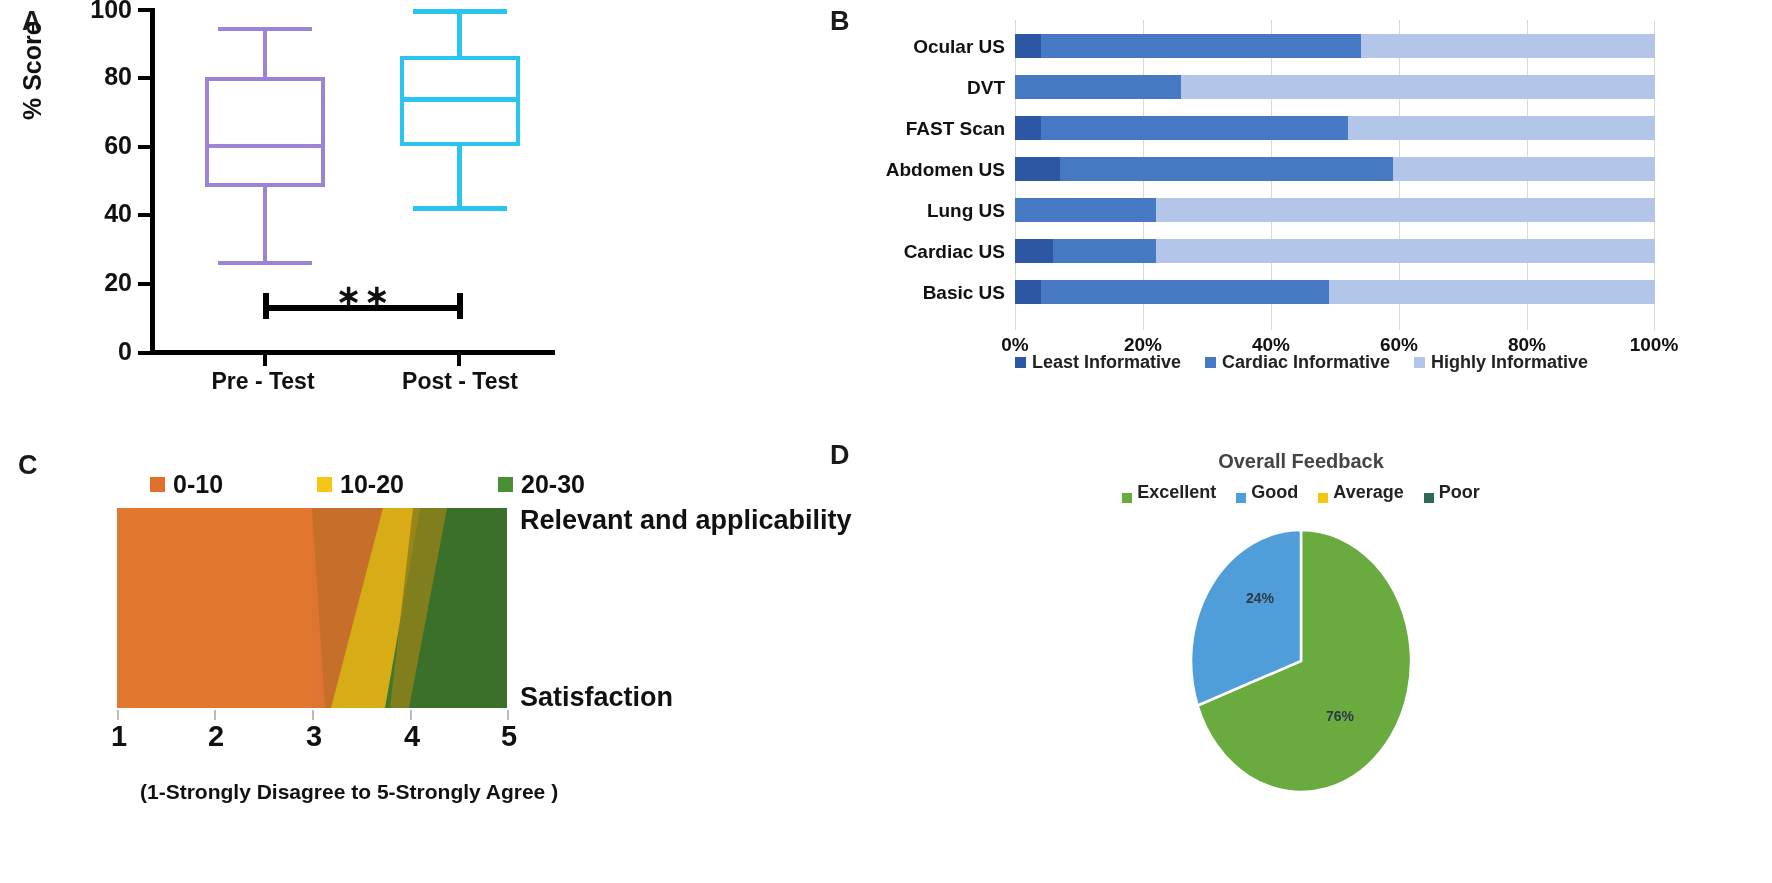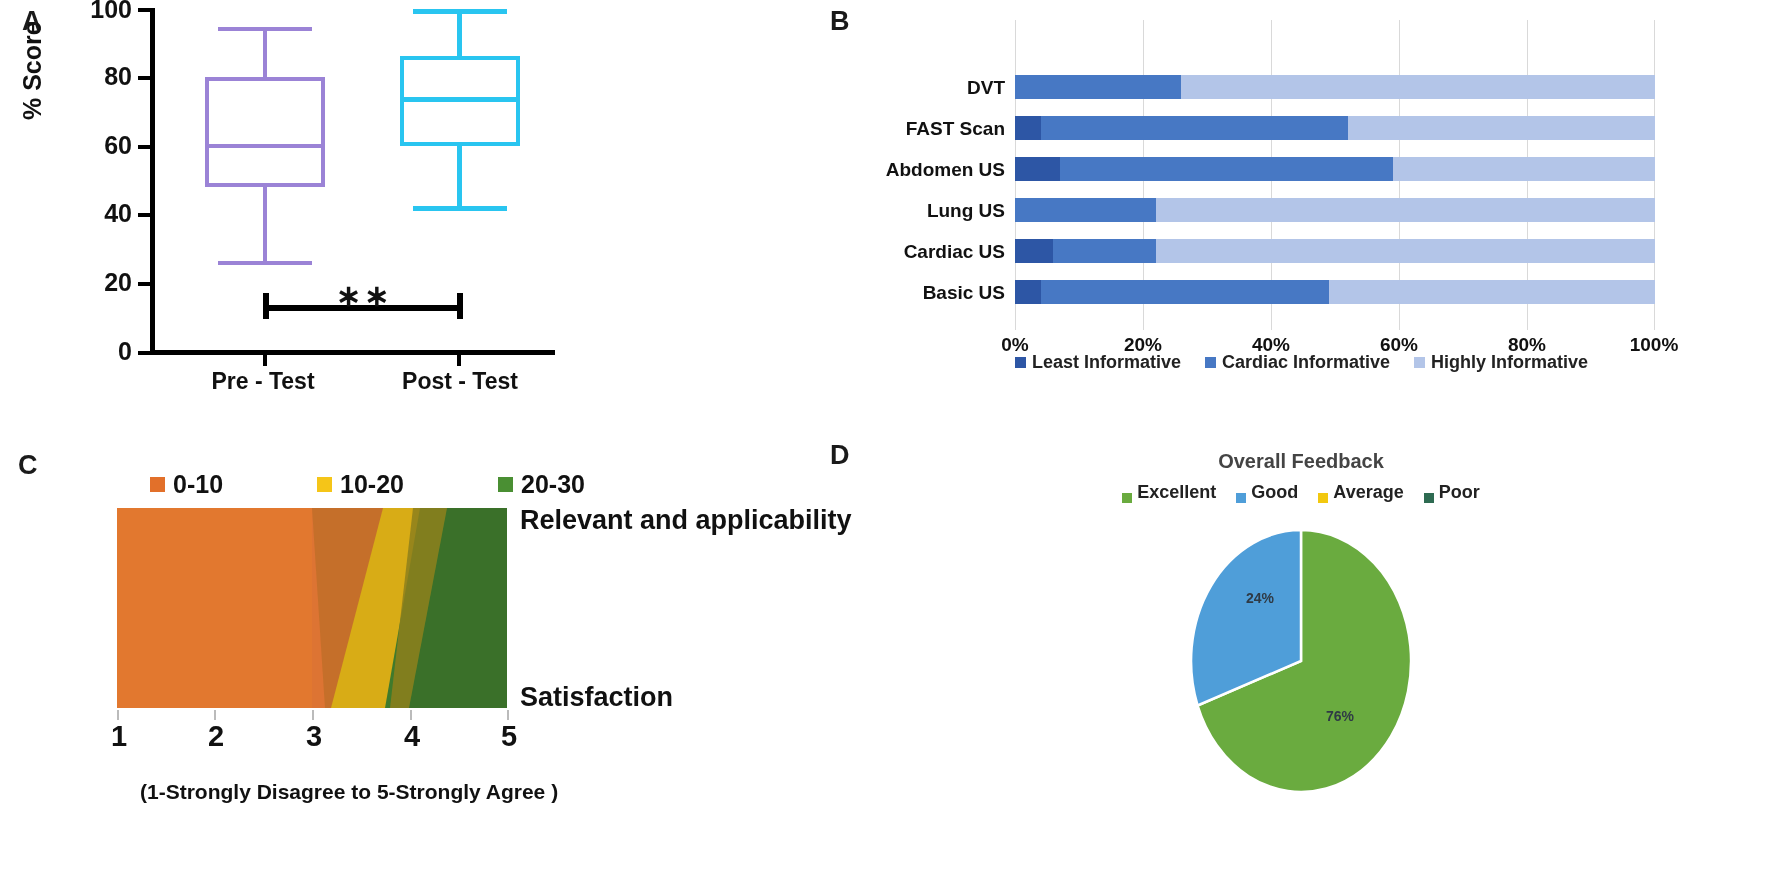--- a/index.html
+++ b/index.html
@@ -118,20 +118,26 @@
 
   <div id="bPlot">
 
     <div class="b-grid" style="left:0px;"></div>
     <div class="b-grid" style="left:128px;"></div>
     <div class="b-grid" style="left:256px;"></div>
     <div class="b-grid" style="left:384px;"></div>
     <div class="b-grid" style="left:512px;"></div>
     <div class="b-grid" style="left:639px;"></div>
 
+    <div class="b-row" style="top:14px;">
+      <div class="b-cat">Ocular US</div>
+      <div class="b-seg" style="left:0%;width:4%;background:#2d56a5;"></div>
+      <div class="b-seg" style="left:4%;width:50%;background:#4778c4;"></div>
+      <div class="b-seg" style="left:54%;width:46%;background:#b3c5e8;"></div>
+    </div>
     <div class="b-row" style="top:55px;">
       <div class="b-cat">DVT</div>
       <div class="b-seg" style="left:0%;width:0%;background:#2d56a5;"></div>
       <div class="b-seg" style="left:0%;width:26%;background:#4778c4;"></div>
       <div class="b-seg" style="left:26%;width:74%;background:#b3c5e8;"></div>
     </div>
     <div class="b-row" style="top:96px;">
       <div class="b-cat">FAST Scan</div>
       <div class="b-seg" style="left:0%;width:4%;background:#2d56a5;"></div>
       <div class="b-seg" style="left:4%;width:48%;background:#4778c4;"></div>

